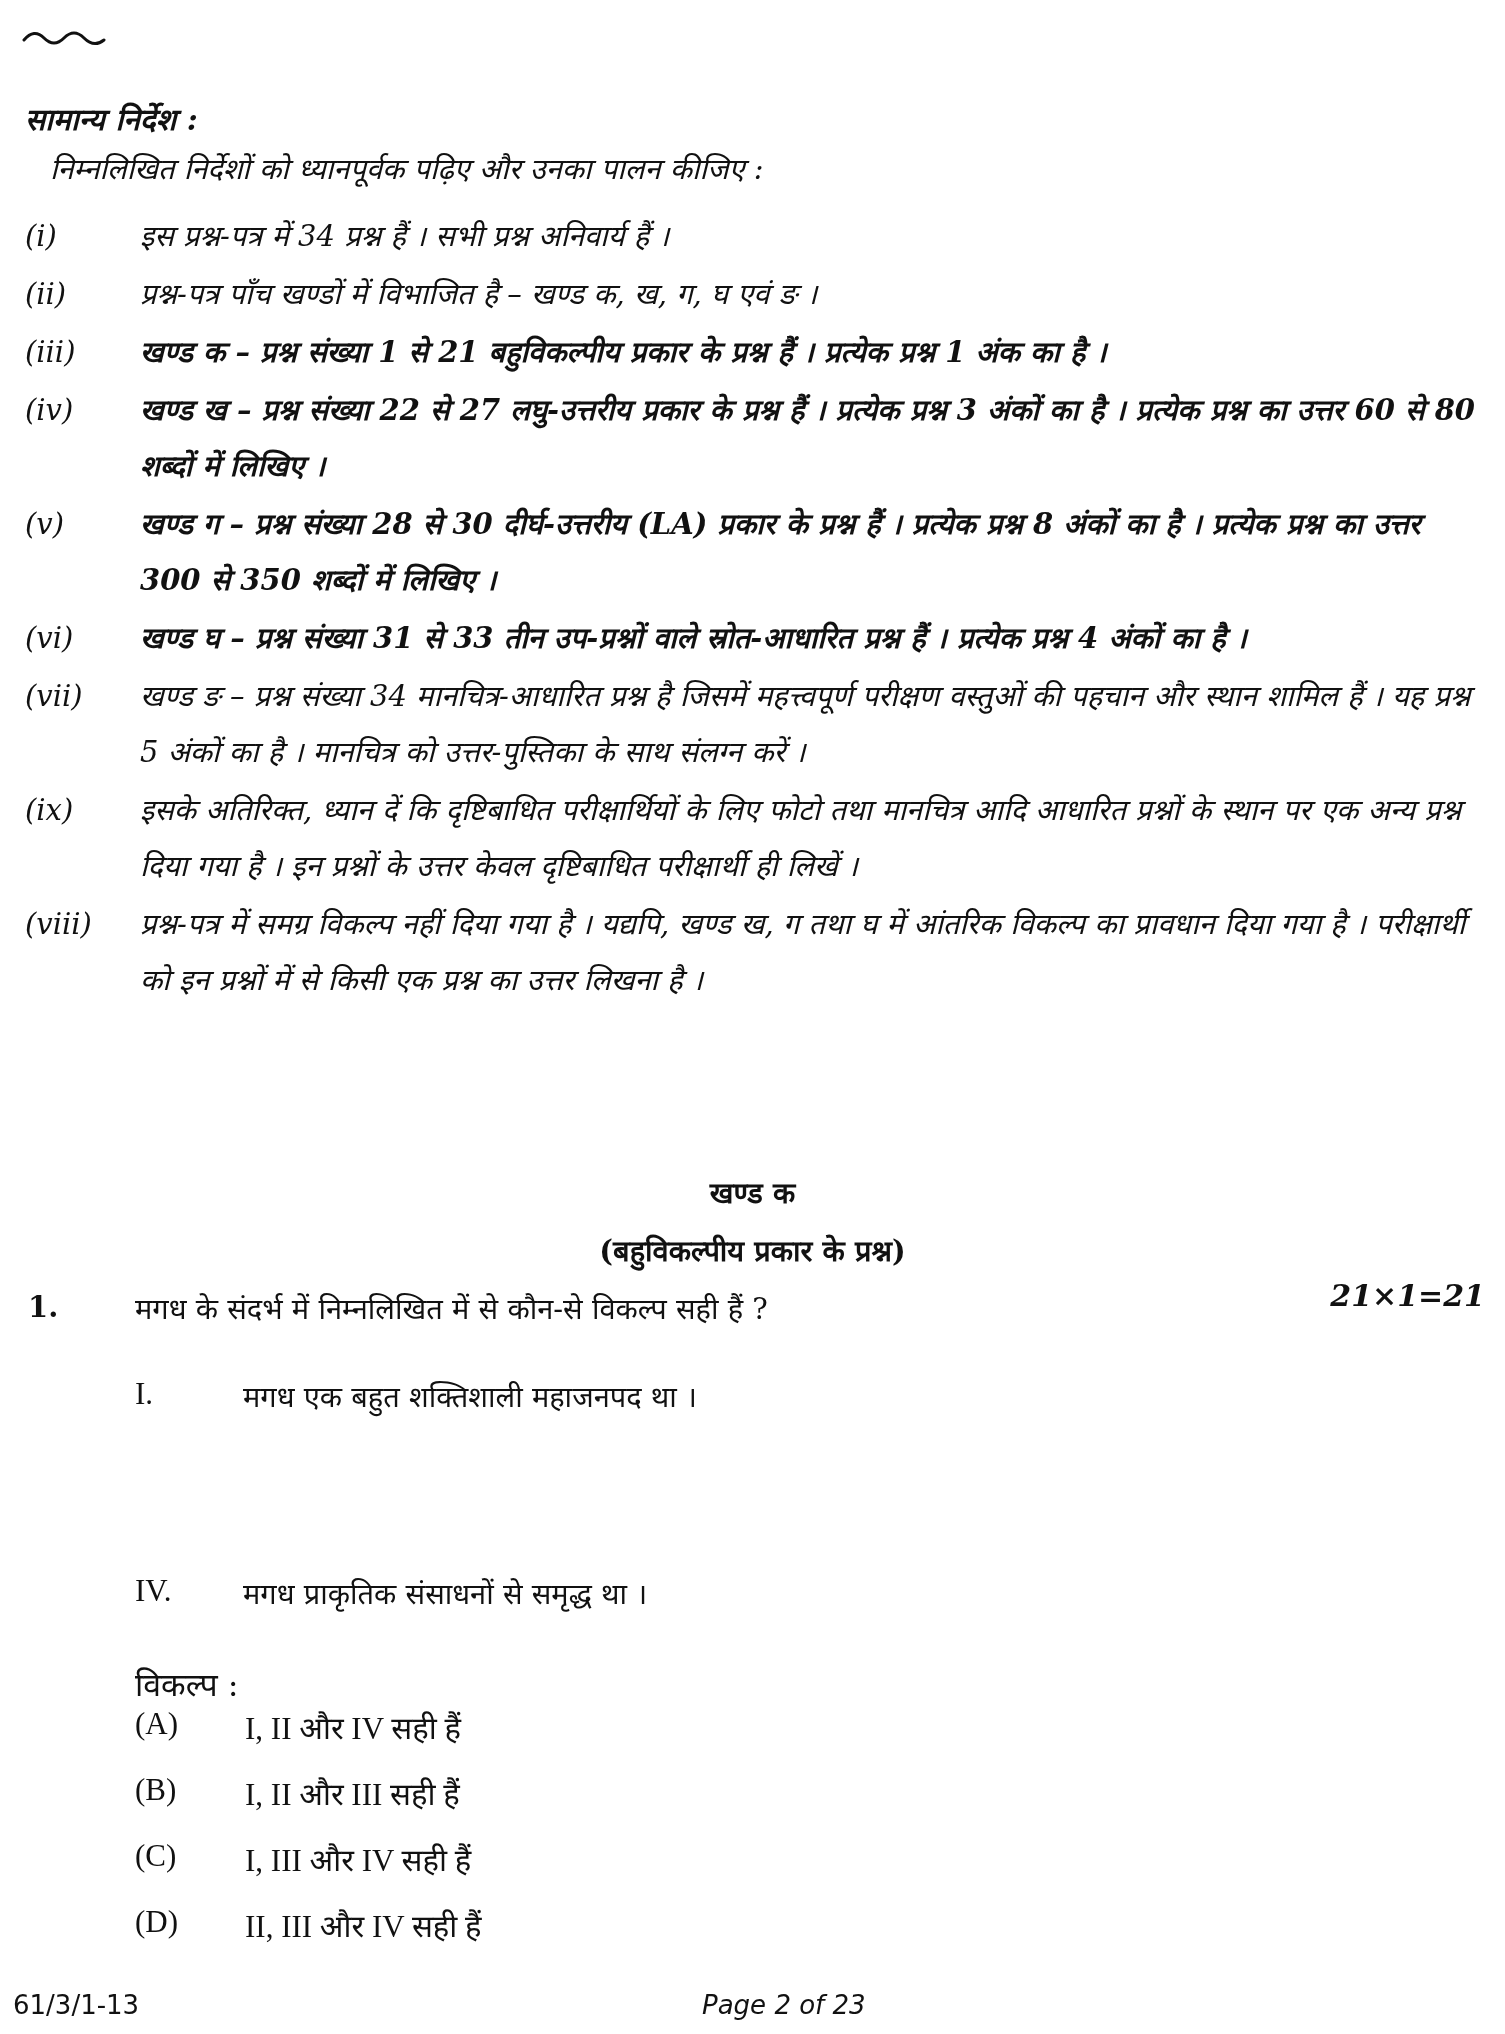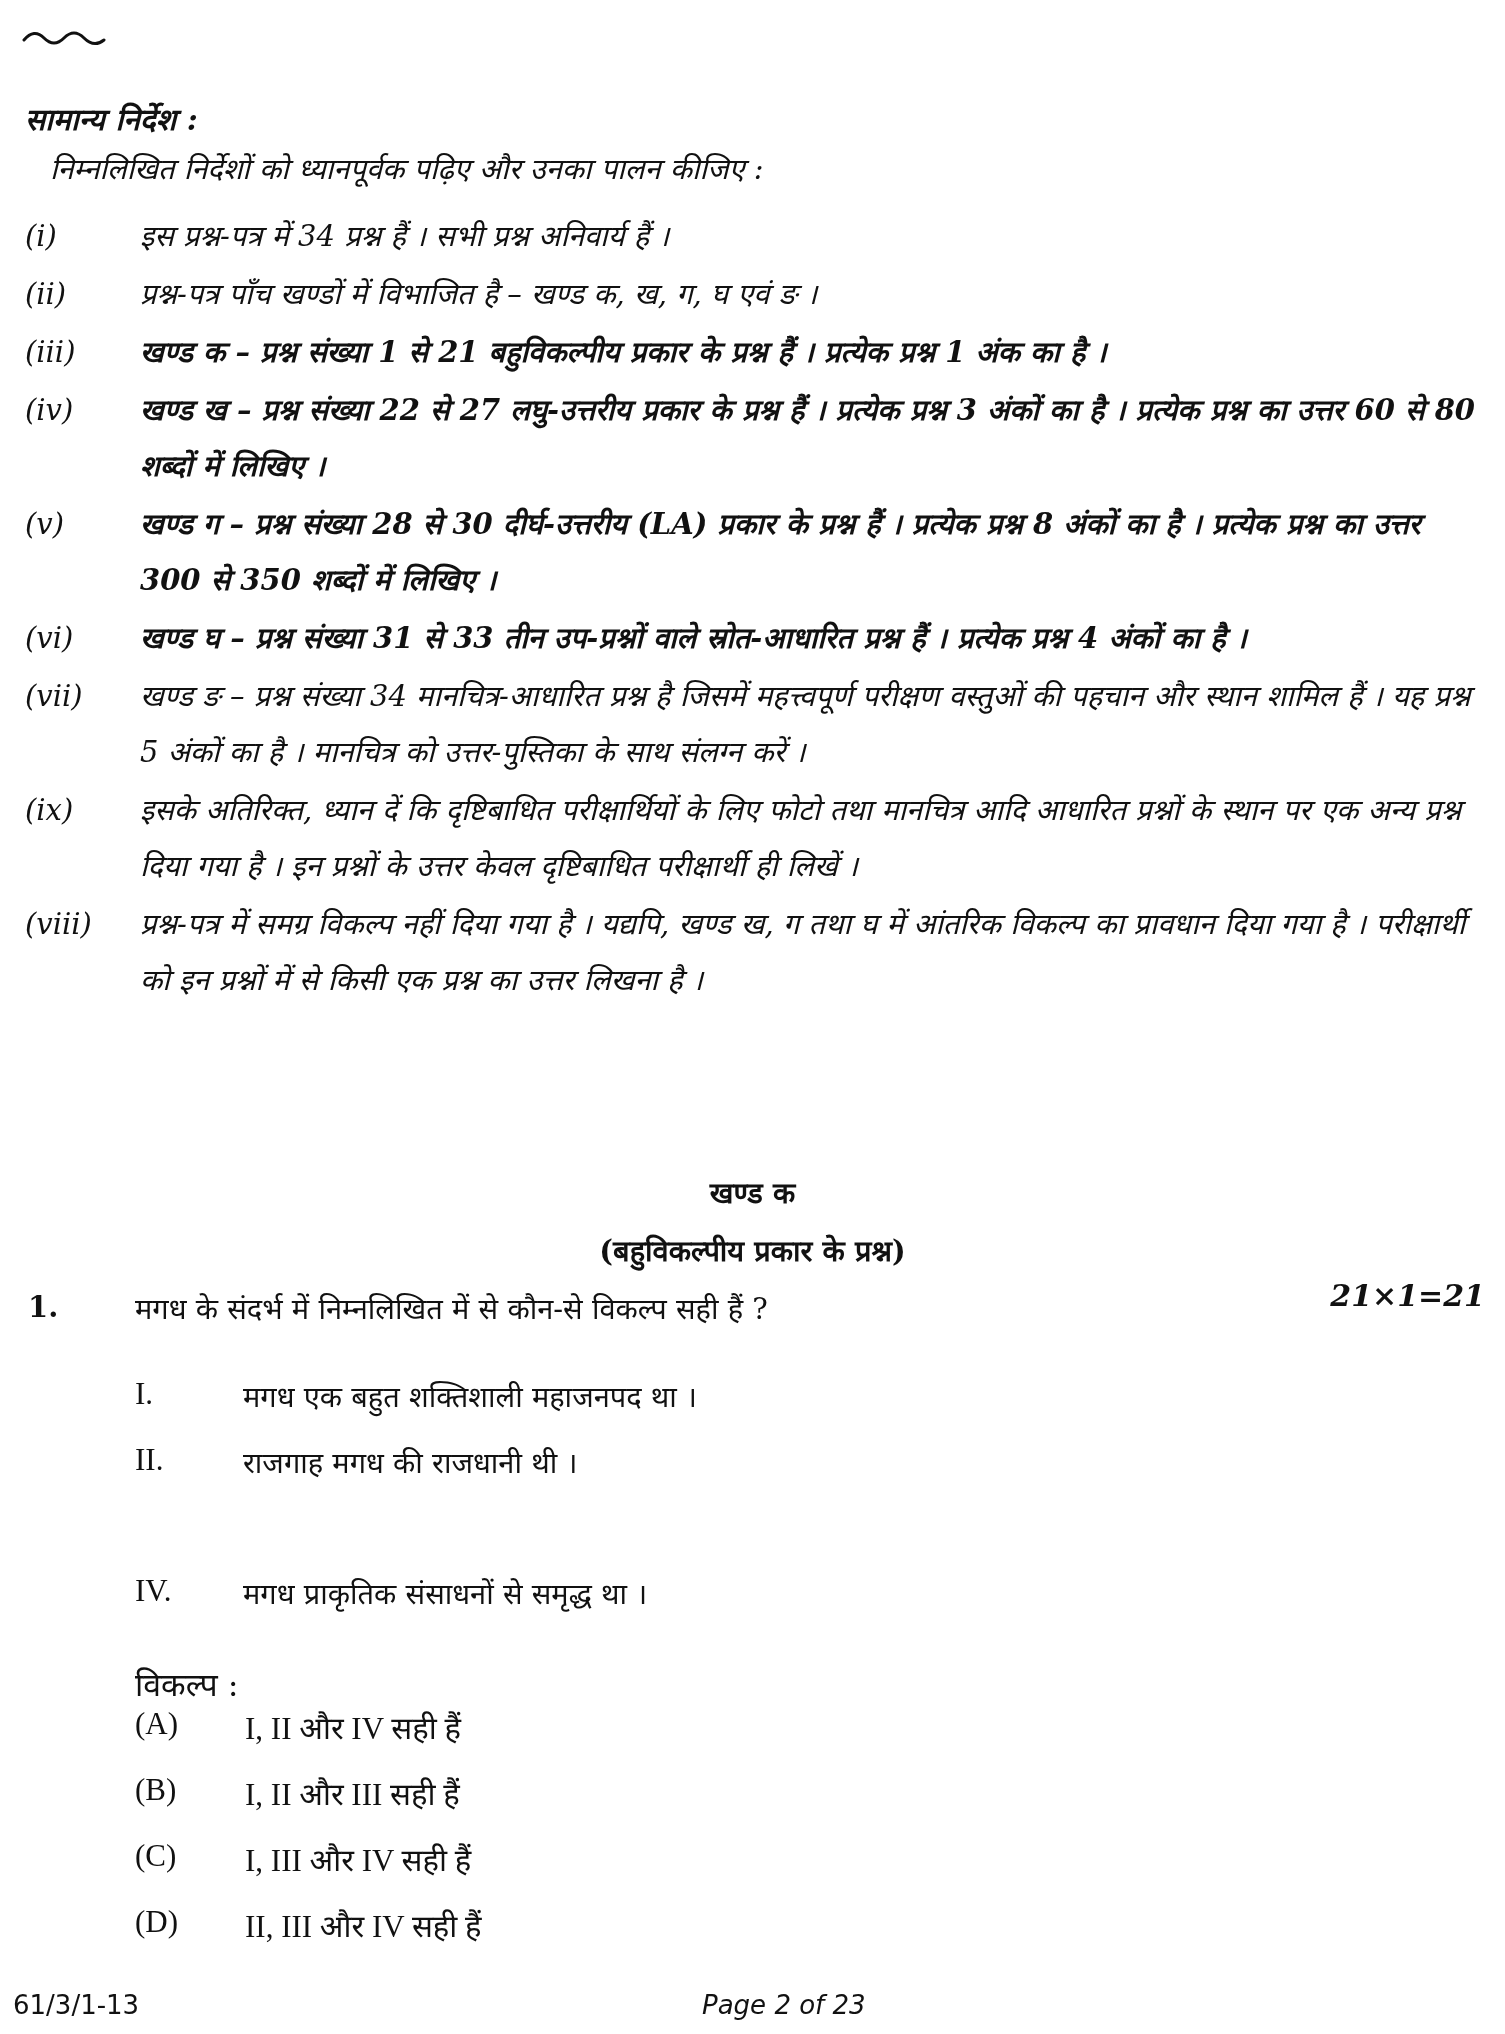--- a/index.html
+++ b/index.html
@@ -103,24 +103,20 @@
   <div class="sec-head" style="top:1230px">(बहुविकल्पीय प्रकार के प्रश्न)</div>
   <div class="marks">21×1=21</div>
 
   <div class="q-num">1.</div>
   <div class="q-text">मगध के संदर्भ में निम्नलिखित में से कौन-से विकल्प सही हैं ?</div>
 
   <div class="stmt" style="top:1376px">
     <span class="rn">I.</span>
     <span>मगध एक बहुत शक्तिशाली महाजनपद था ।</span>
   </div>
-  <div class="stmt" style="top:1442px">
-    <span class="rn">II.</span>
-    <span>राजगाह मगध की राजधानी थी ।</span>
-  </div>
   <div class="stmt" style="top:1573px">
     <span class="rn">IV.</span>
     <span>मगध प्राकृतिक संसाधनों से समृद्ध था ।</span>
   </div>
 
   <div class="opt-label">विकल्प :</div>
 
   <div class="opt" style="top:1706px">
     <span class="ol">(A)</span>
     <span class="ot">I, II और IV सही हैं</span>

